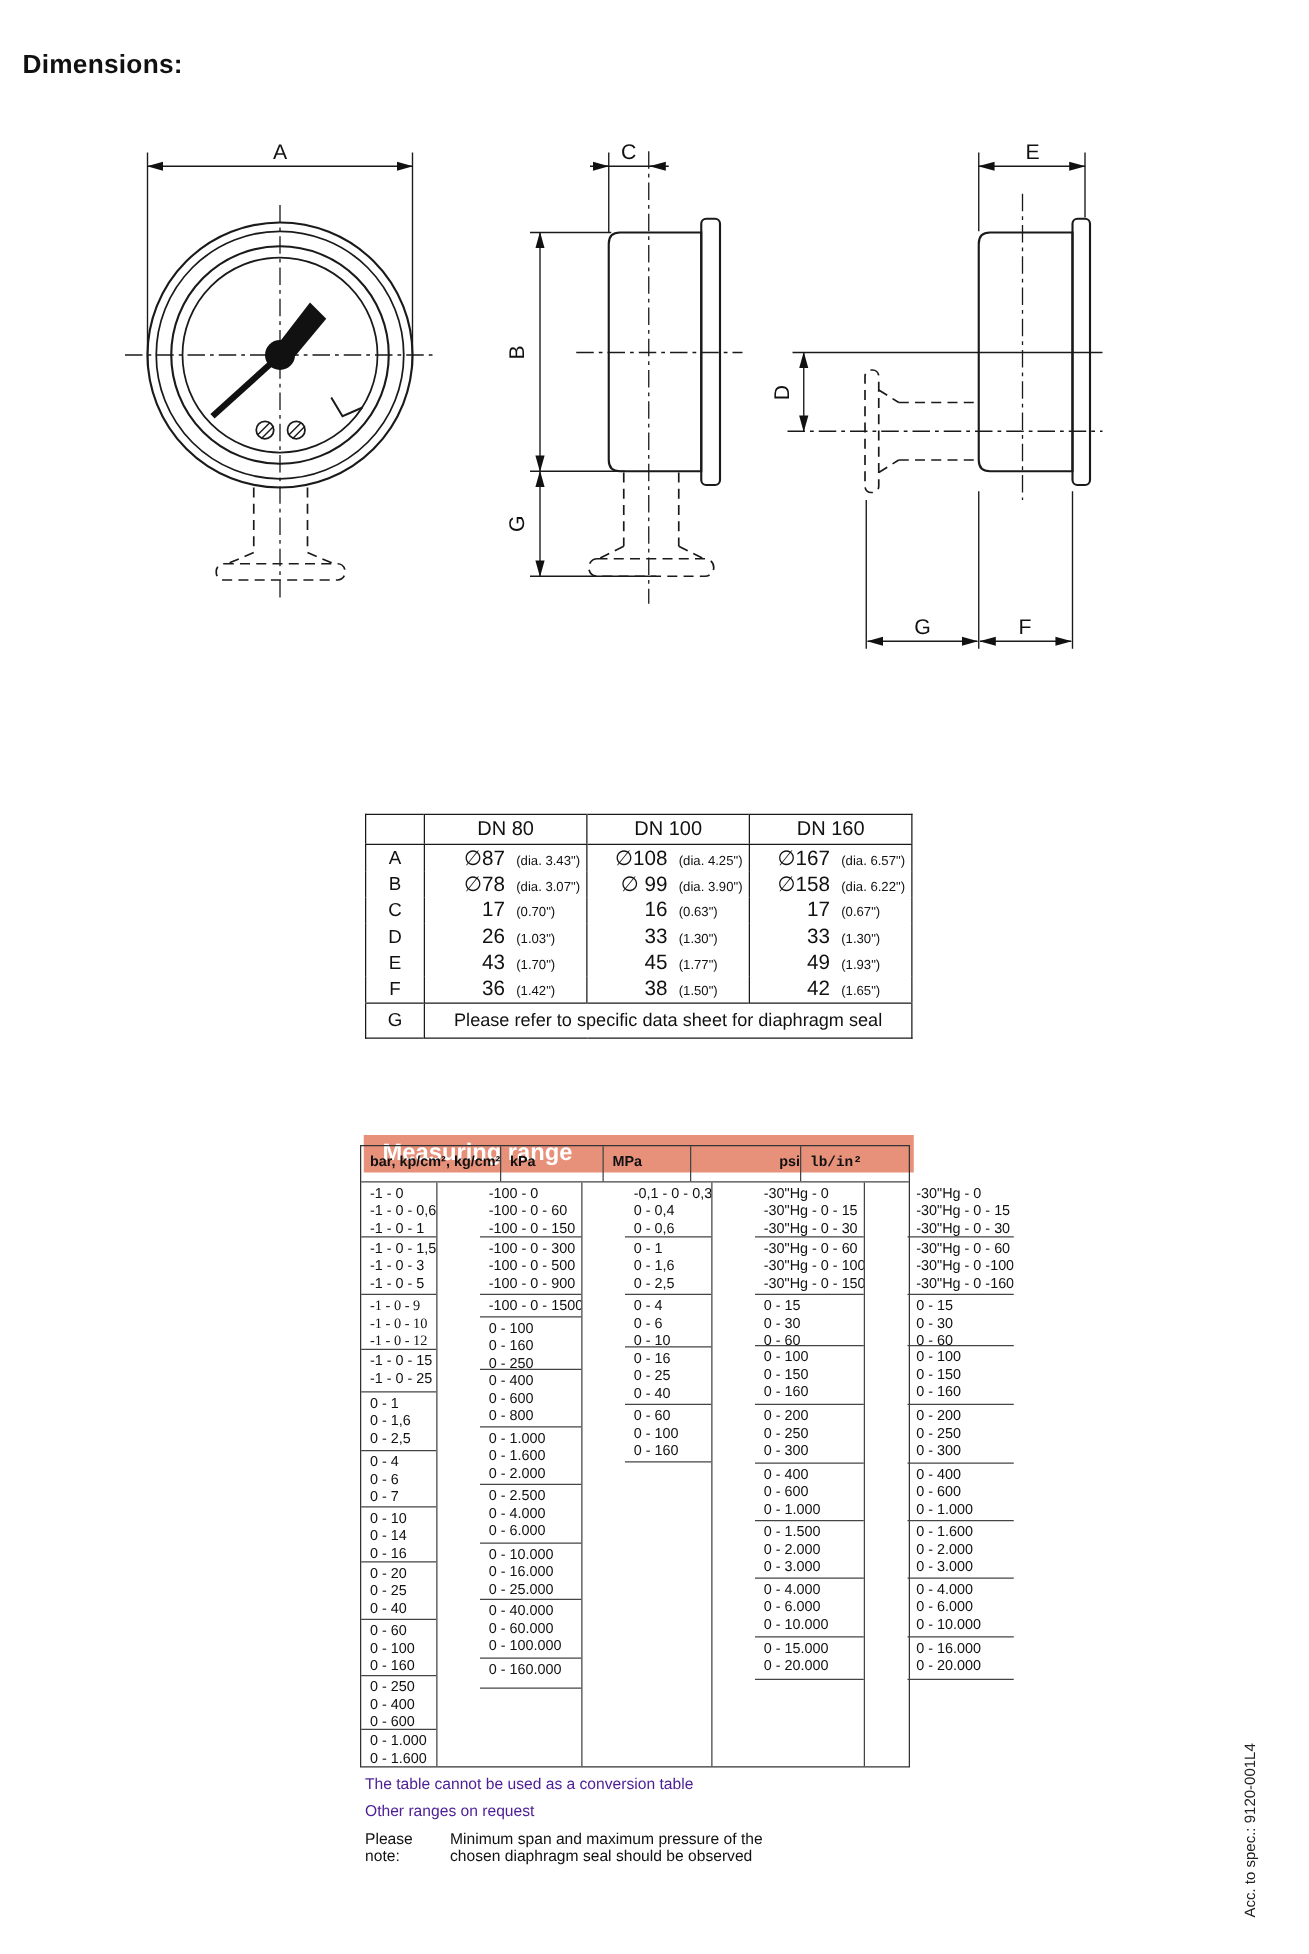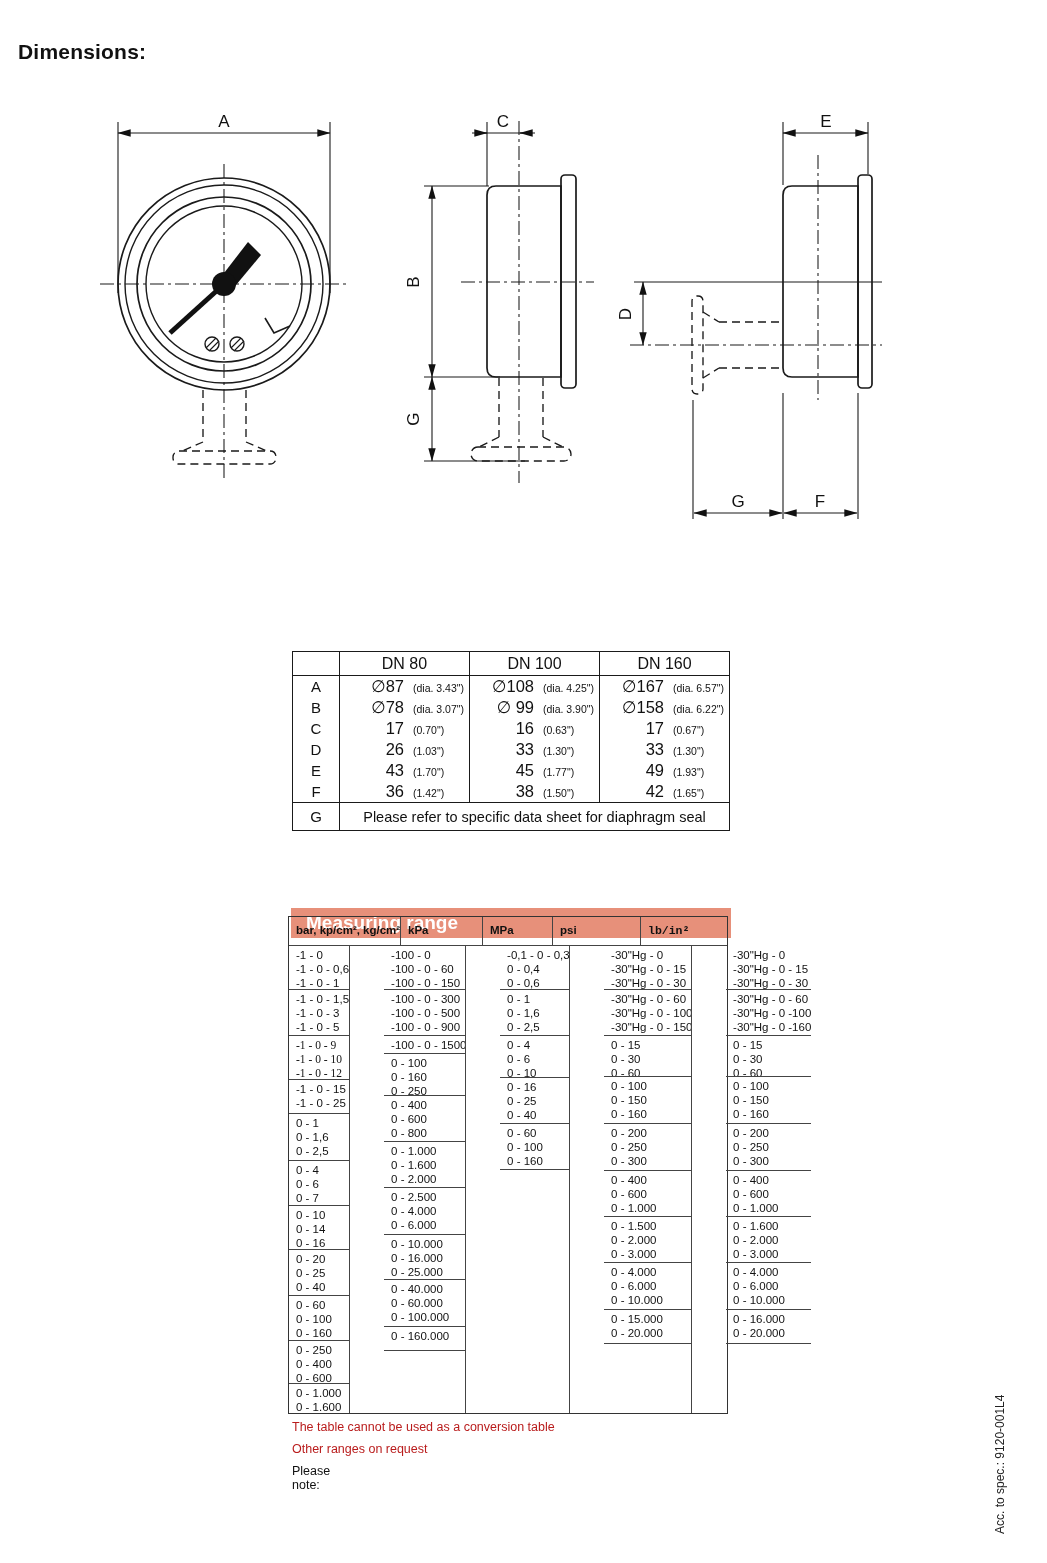--- a/index.html
+++ b/index.html
@@ -33,21 +33,21 @@
             font-weight:bold;font-size:11.5px;white-space:nowrap;overflow:hidden;}
   .mr-hcell:last-child{border-right:none;font-family:Liberation Mono, monospace;}
   .mr-body{display:flex;height:467px;gap:34px;}
   .mr-col{box-sizing:border-box;border-right:1px solid #444;display:flex;flex-direction:column;}
   .mr-col:last-child{border-right:none;}
   .mr-block{box-sizing:border-box;border-top:1px solid #444;padding:2px 0 0 7px;overflow:hidden;}
   .mr-block.first{border-top:none;}
   .mr-block.fill{flex:1;}
   .mr-line{font-size:11.5px;line-height:14px;white-space:nowrap;}
   
-  .note{position:absolute;left:292px;font-size:12.5px;color:#b91c1c;}
+  .note{position:absolute;left:292px;font-size:12.5px;color:#4c1d95;}
   .pnote{position:absolute;left:292px;display:flex;font-size:12.5px;}
   .pnote .pl{width:68px;}
   .sidenote{position:absolute;left:993px;top:1534px;transform:rotate(-90deg);
             transform-origin:0 0;font-size:12px;white-space:nowrap;color:#222;}
 </style>
 </head>
 <body>
 
 <div class="page">
 
@@ -207,21 +207,21 @@
   </table>
 
   <div class="bar" style="left: 291px; top: 908px; background: rgb(231, 144, 122);">
     <span>Measuring range</span>
   </div>
   <div class="mrtable">
     <div class="mr-head">
         <div class="mr-hcell" style="width: 112px;">bar, kp/cm², kg/cm²</div>
         <div class="mr-hcell" style="width: 82px;">kPa</div>
         <div class="mr-hcell" style="width: 70px;">MPa</div>
-        <div class="mr-hcell" style="width: 88px;">psi</div>
+        <div class="mr-hcell" style="width: 88px; text-align: right;">psi</div>
         <div class="mr-hcell" style="width: 85px;">lb/in²</div>
       </div>
     <div class="mr-body">
         <div class="mr-col" style="width: 112px;">
           <div class="mr-block first" style="height: 43px;">
             <div class="mr-line">-1 - 0</div>
             <div class="mr-line">-1 - 0 - 0,6</div>
             <div class="mr-line">-1 - 0 - 1</div>
           </div>
           <div class="mr-block" style="height: 46px;">
@@ -444,16 +444,20 @@
           </div>
           <div class="mr-block fill"></div>
         </div>
       </div>
   </div>
 
   <div class="note" style="top:1420px;">The table cannot be used as a conversion table</div>
   <div class="note" style="top:1442px;">Other ranges on request</div>
   <div class="pnote" style="top:1464px;">
     <span class="pl">Please note:</span>
+    <span>
+      <div>Minimum span and maximum pressure  of the</div>
+      <div>chosen diaphragm seal should be observed</div>
+    </span>
   </div>
 
   <div class="sidenote">Acc. to spec.: 9120-001L4</div>
 </div>
 
 </body></html>

